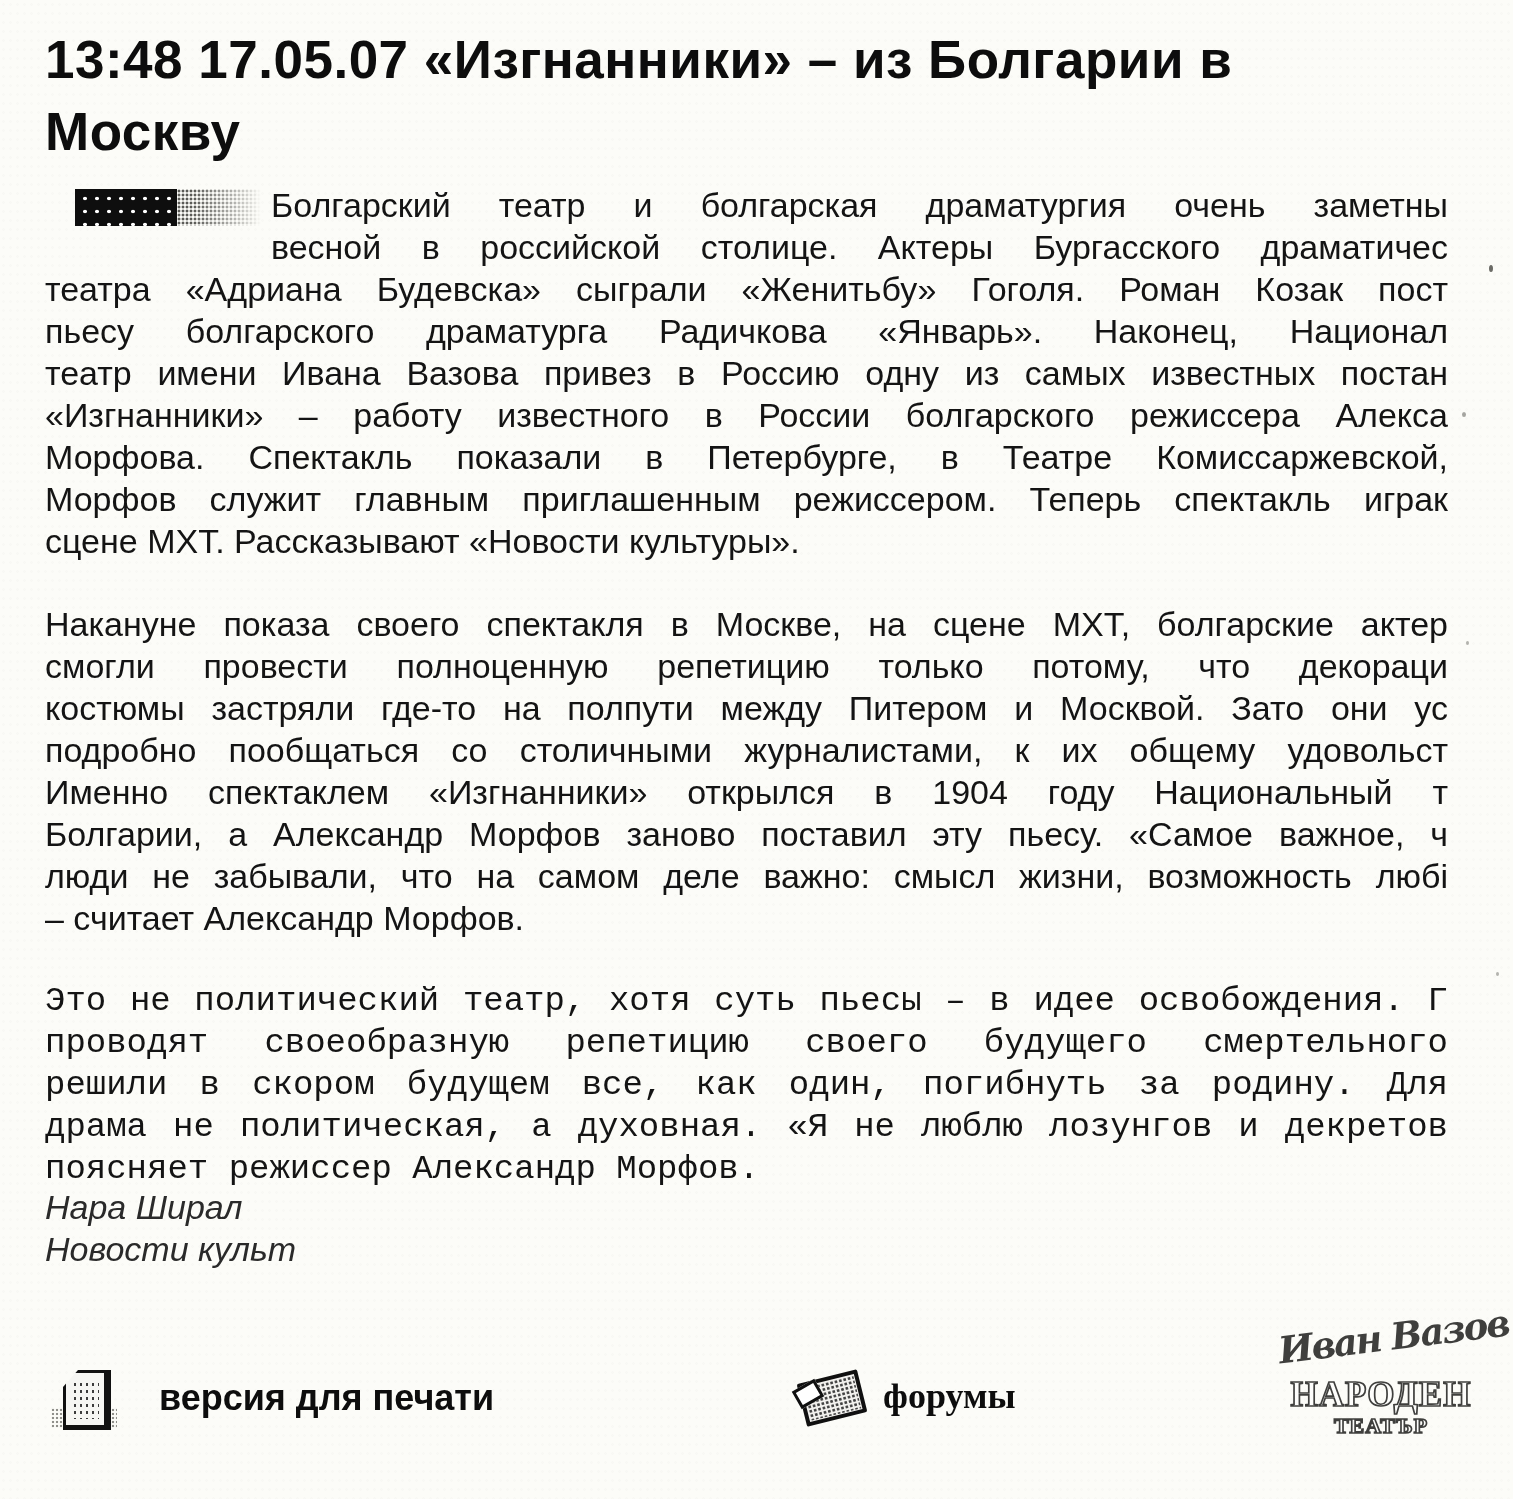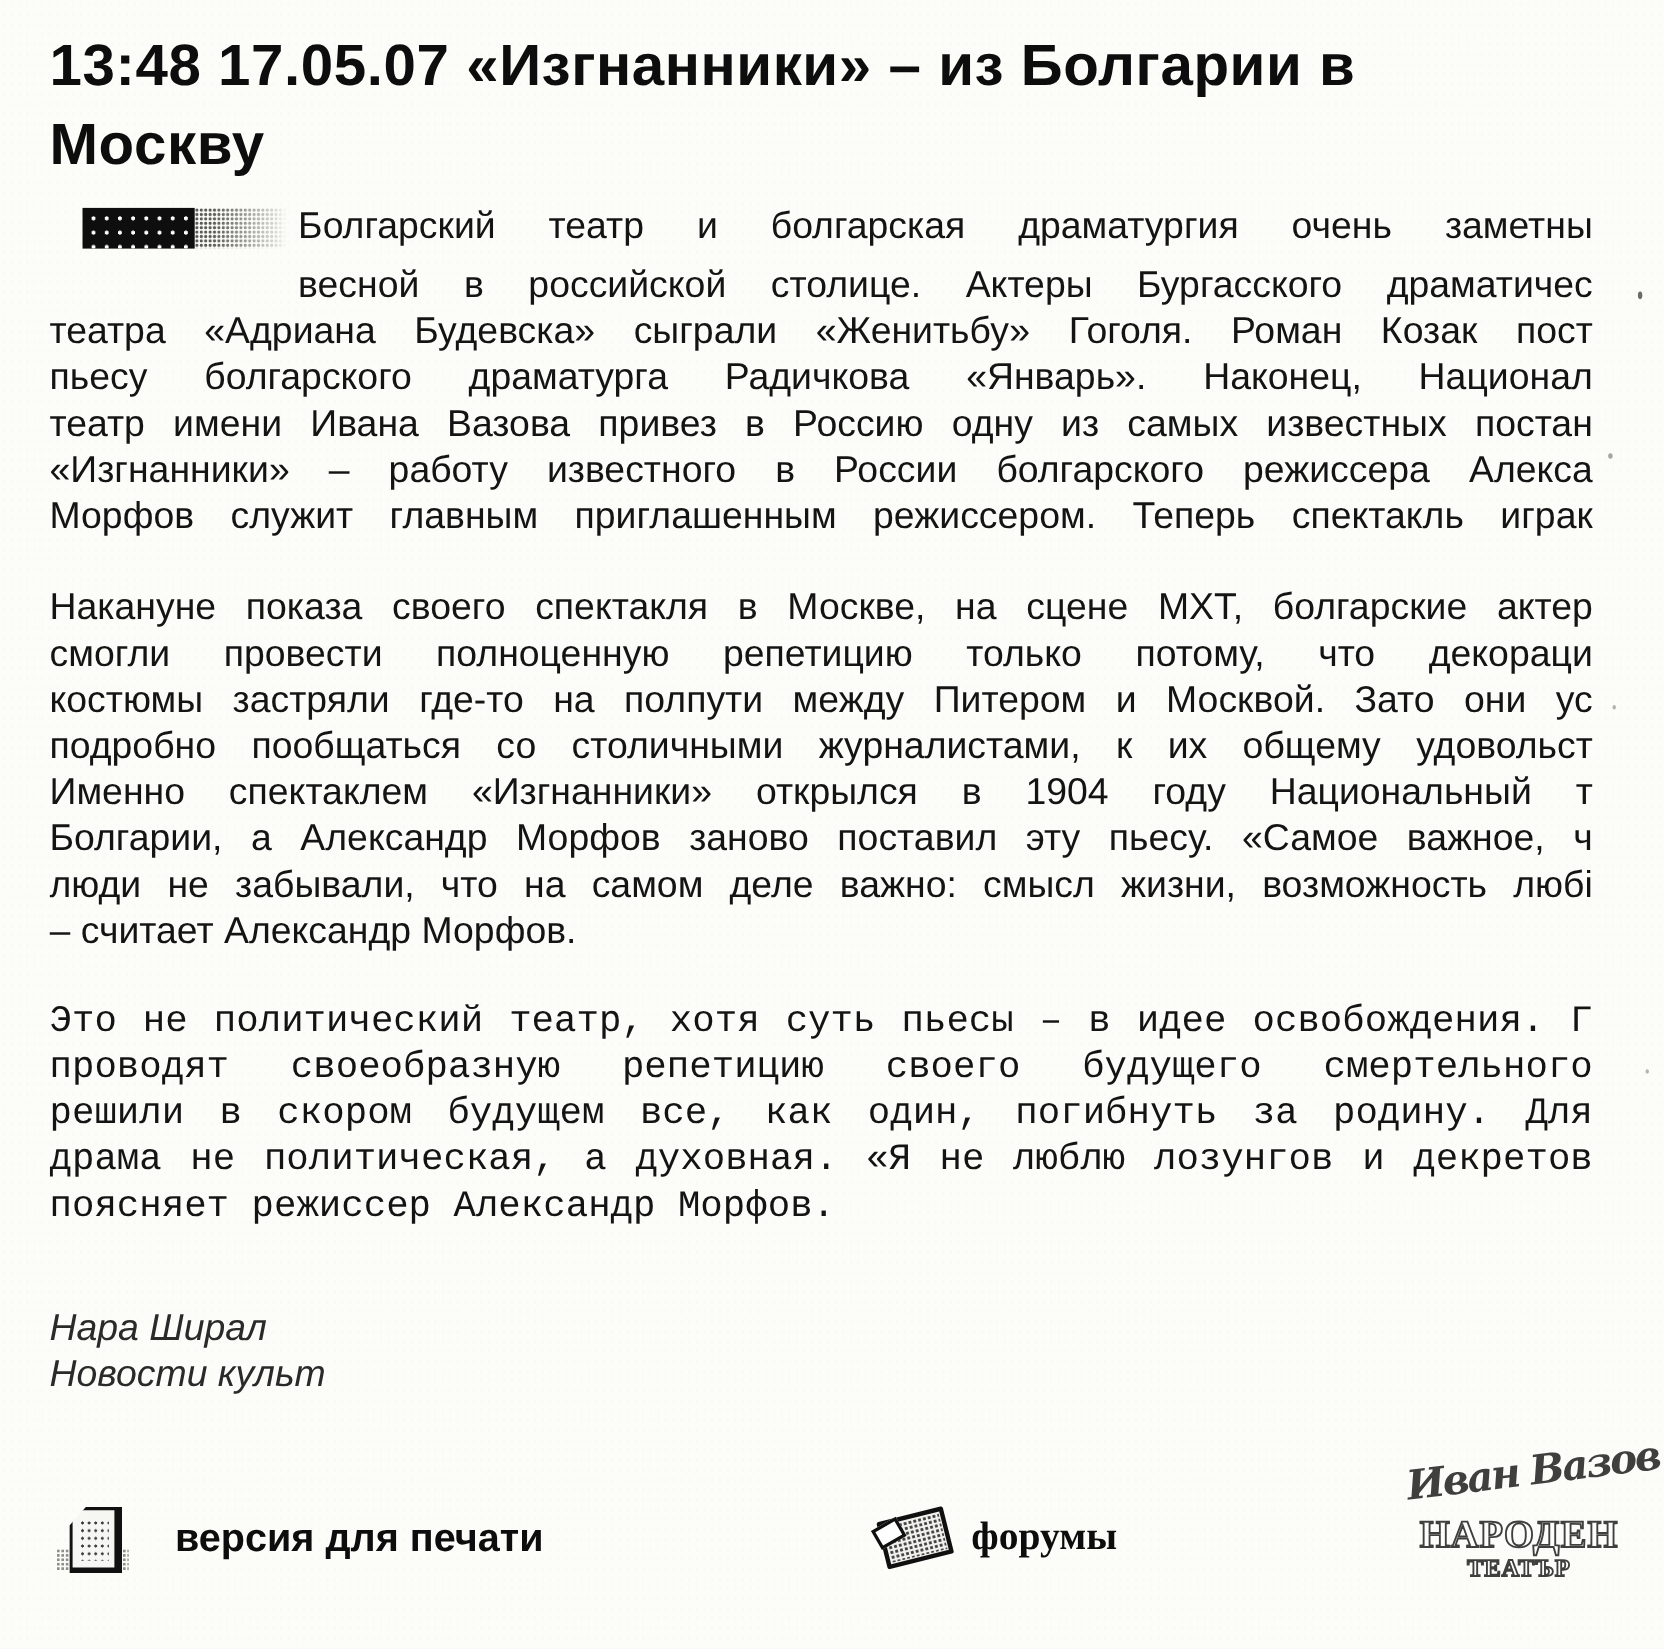--- a/index.html
+++ b/index.html
@@ -14,21 +14,21 @@
   h1.title{
     margin:0 0 16px 0;font-size:53px;line-height:72px;font-weight:bold;
     letter-spacing:.5px;max-width:1390px;color:#0d0d0d;
   }
   .para{margin:0 0 41px 0;}
   .para:last-of-type{margin-bottom:0;font-family:Liberation Mono, monospace;}
   .p-rel{position:relative;}
   .line{height:42px;overflow:hidden;font-size:34px;line-height:42px;}
   .jline{text-align:justify;}
   .jline::after{content:"";display:inline-block;width:100%;height:0;}
-  .indent{padding-left:226px;margin-top:12px;}
+  .indent{padding-left:226px;}
   
   .thumb{position:absolute;left:30px;top:5px;width:186px;height:37px;display:flex;}
   .thumb-film{
     width:102px;height:100%;background:#0e0e0e;
     background-image:radial-gradient(circle,#fff 1.6px,transparent 2.1px);
     background-size:12px 13px;background-position:4px 3px;
   }
   .thumb-fade{
     flex:1;height:100%;
     background:radial-gradient(#5a5a56 1.3px,transparent 1.7px) 0 0/4px 4px;
@@ -84,21 +84,23 @@
           <span class="thumb">
             <span class="thumb-film"></span>
             <span class="thumb-fade"></span>
           </span>
           <div class="line jline indent">Болгарский театр и болгарская драматургия очень заметны</div>
           <div class="line jline indent">весной в российской столице. Актеры Бургасского драматичес</div>
           <div class="line jline">театра «Адриана Будевска» сыграли «Женитьбу» Гоголя. Роман Козак пост</div>
           <div class="line jline">пьесу болгарского драматурга Радичкова «Январь». Наконец, Национал</div>
           <div class="line jline">театр имени Ивана Вазова привез в Россию одну из самых известных постан</div>
           <div class="line jline">«Изгнанники» – работу известного в России болгарского режиссера Алекса</div>
+          <div class="line jline">Морфова. Спектакль показали в Петербурге, в Театре Комиссаржевской,</div>
           <div class="line jline">Морфов служит главным приглашенным режиссером. Теперь спектакль играк</div>
+          <div class="line">сцене МХТ. Рассказывают «Новости культуры».</div>
         </div>
         <div class="para">
           <div class="line jline">Накануне показа своего спектакля в Москве, на сцене МХТ, болгарские актер</div>
           <div class="line jline">смогли провести полноценную репетицию только потому, что декораци</div>
           <div class="line jline">костюмы застряли где-то на полпути между Питером и Москвой. Зато они ус</div>
           <div class="line jline">подробно пообщаться со столичными журналистами, к их общему удовольст</div>
           <div class="line jline">Именно спектаклем «Изгнанники» открылся в 1904 году Национальный т</div>
           <div class="line jline">Болгарии, а Александр Морфов заново поставил эту пьесу. «Самое важное, ч</div>
           <div class="line jline">люди не забывали, что на самом деле важно: смысл жизни, возможность любі</div>
           <div class="line">– считает Александр Морфов.</div>

